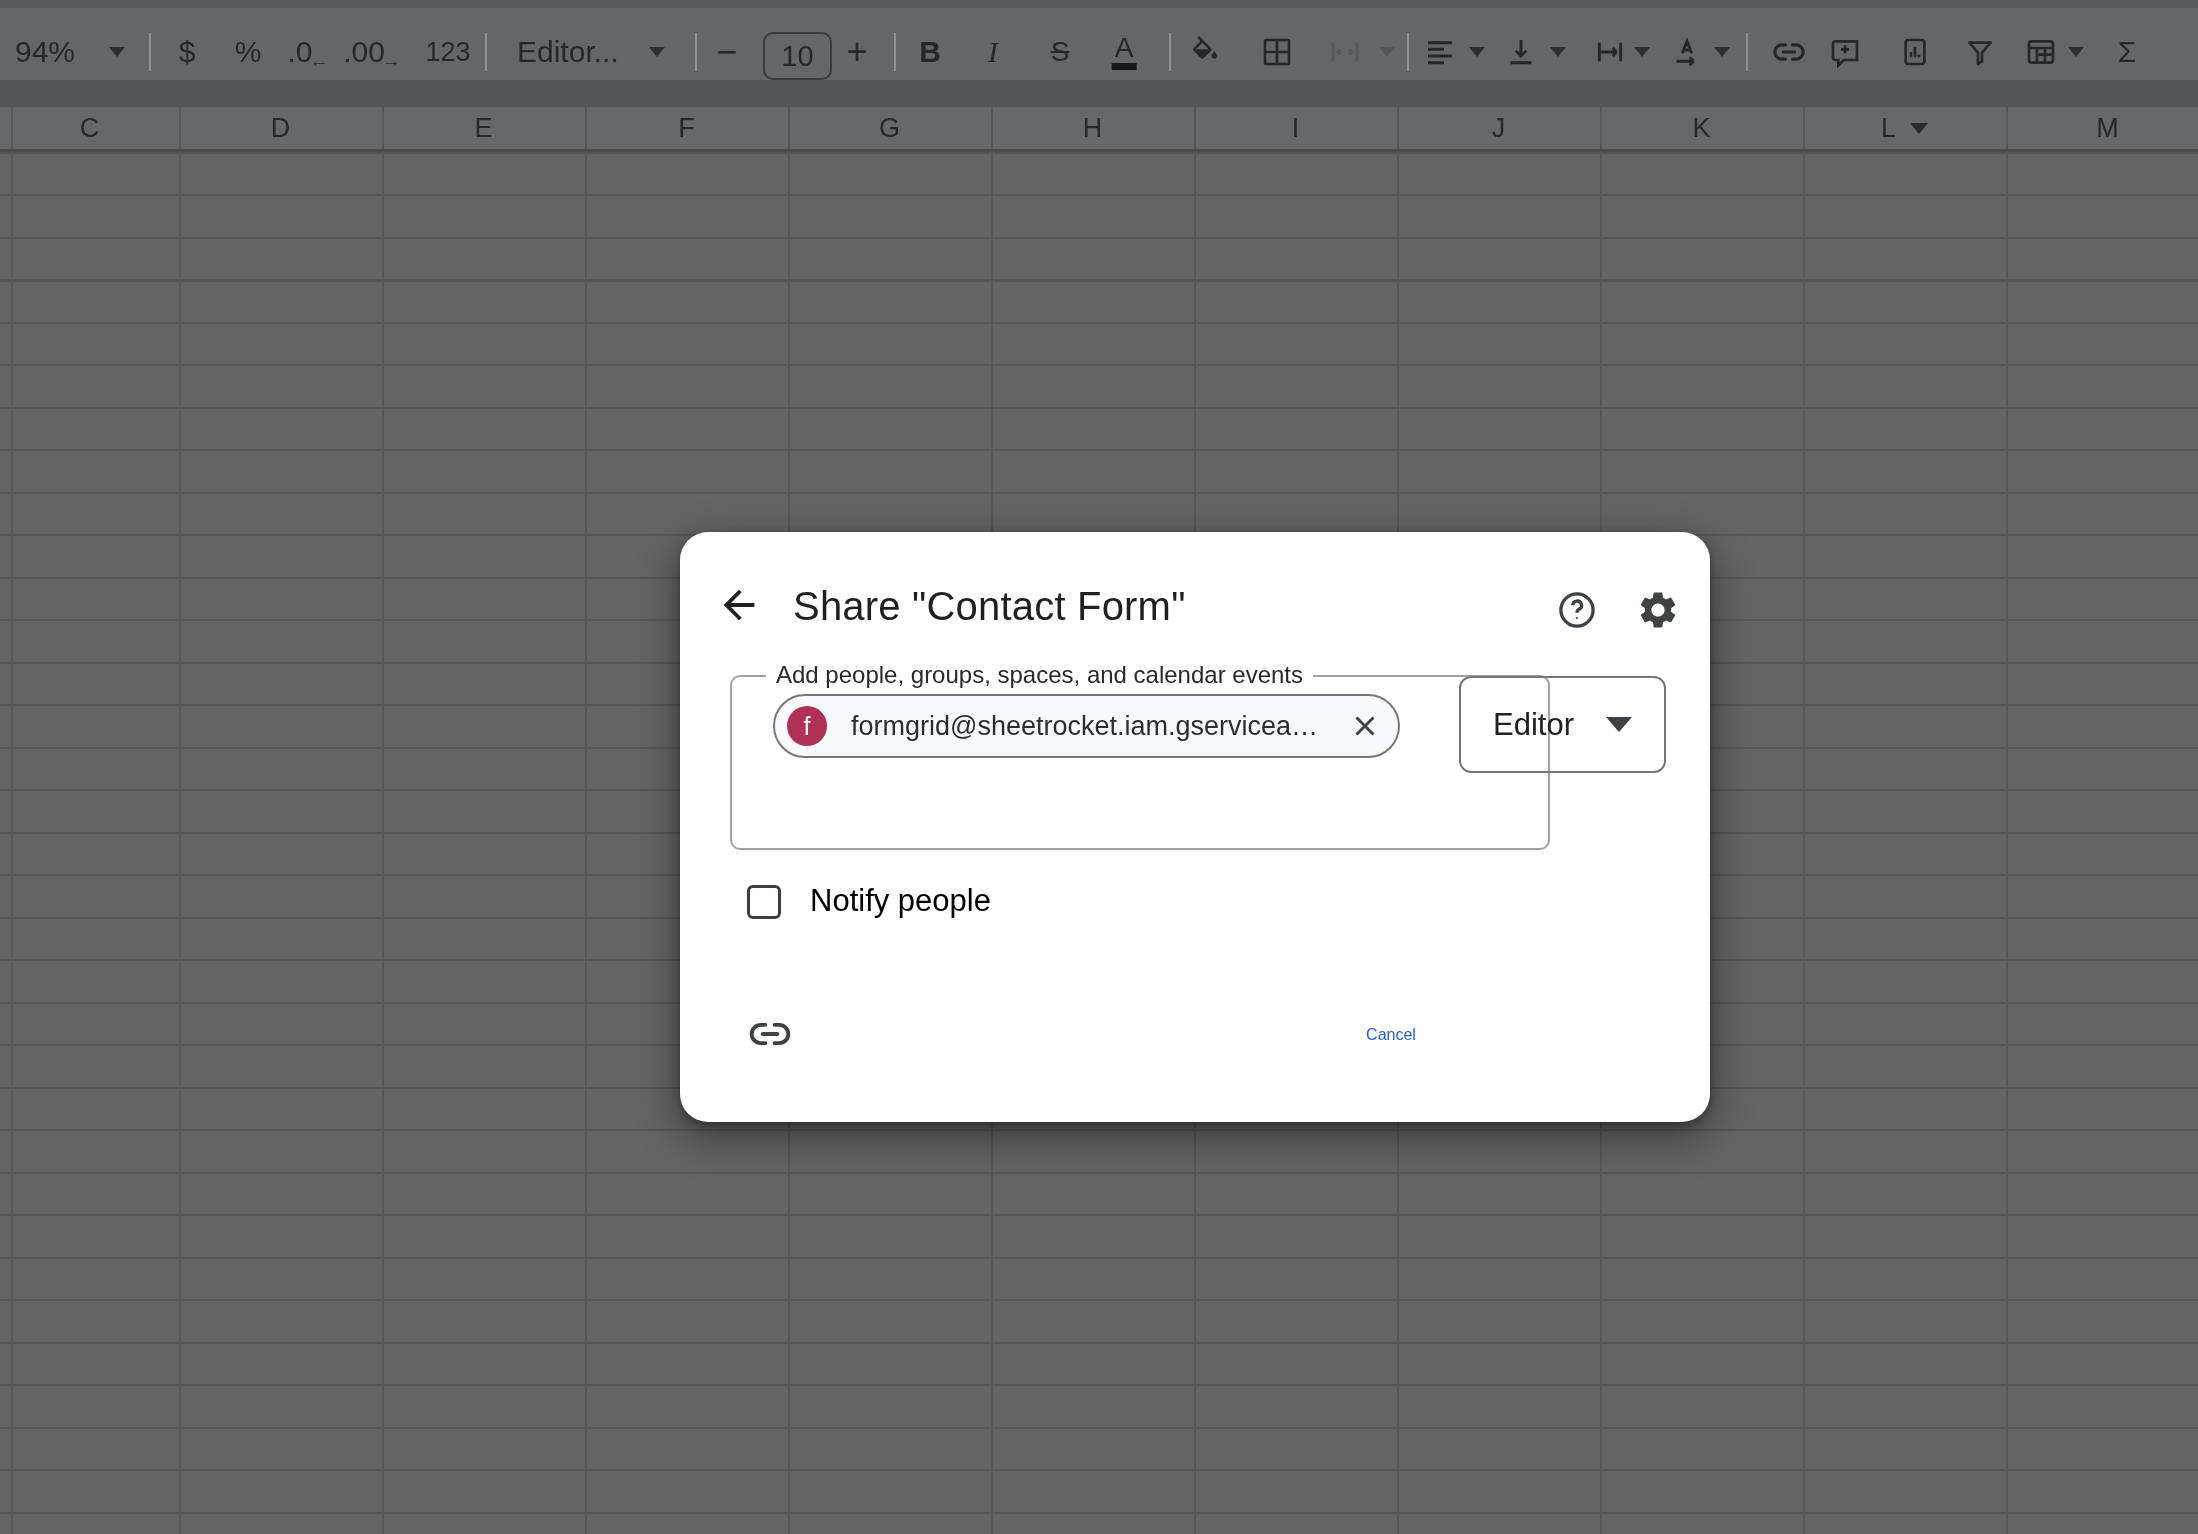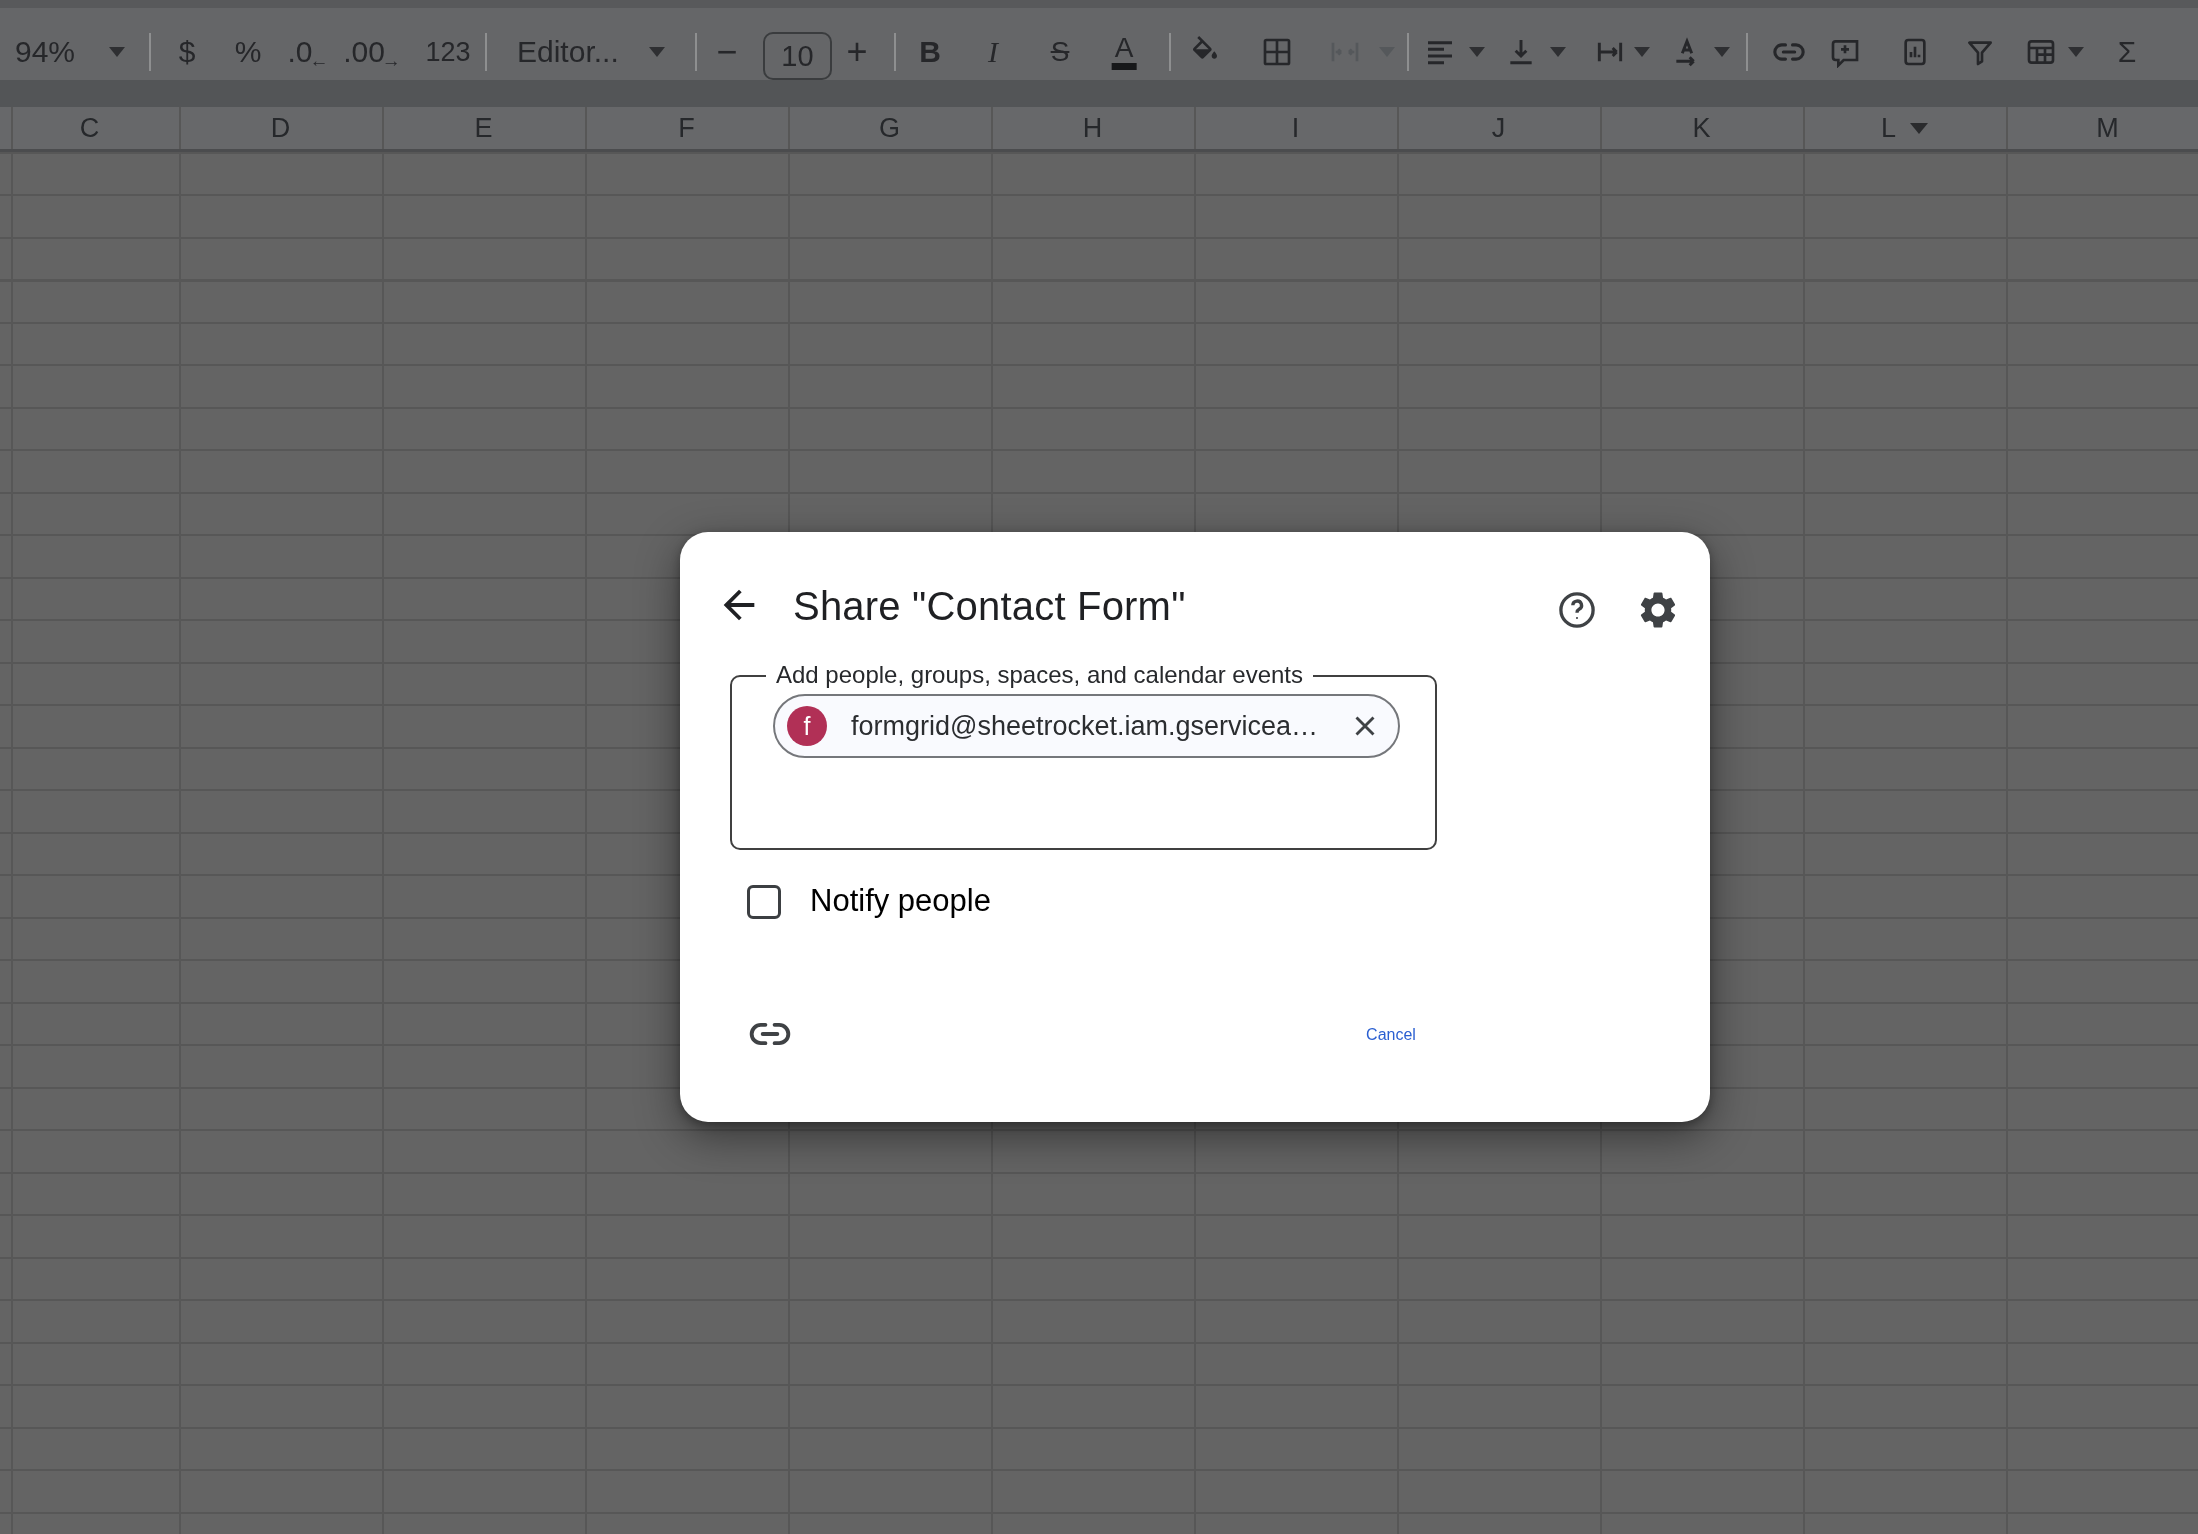--- a/index.html
+++ b/index.html
@@ -44,21 +44,21 @@
 
   
   .dialog{position:absolute;left:680px;top:532px;width:1030px;height:590px;background:#fff;
     border-radius:28px;box-shadow:0 14px 44px rgba(0,0,0,.45),0 3px 10px rgba(0,0,0,.30);}
   .dialog button{background:none;border:0;padding:0;font:inherit;cursor:pointer;}
   .back{position:absolute;left:36px;top:50px;width:46px;height:46px;color:#202124;}
   .dlg-title{position:absolute;left:113px;top:52px;font-size:40px;color:#1f2023;letter-spacing:.2px;}
   .help{position:absolute;left:876px;top:57px;width:42px;height:42px;color:#3f4245;}
   .settings{position:absolute;left:956px;top:56px;width:44px;height:44px;color:#3f4245;}
 
-  .field{position:absolute;left:50px;top:143px;width:707px;height:175px;border:2px solid #404040;
+  .field{position:absolute;left:50px;top:143px;width:820px;height:175px;border:2px solid #a3a3a3;
     border-radius:10px;}
   .field-label{position:absolute;left:34px;top:-16px;background:#fff;padding:0 10px;
     font-size:24px;color:#27292c;}
   .chip{position:absolute;left:41px;top:17px;width:627px;height:64px;border:2px solid #75777b;
     border-radius:32px;background:#f9fafe;display:flex;align-items:center;}
   .avatar{width:40px;height:40px;border-radius:50%;background:#b13056;color:#fff;margin-left:12px;
     display:flex;align-items:center;justify-content:center;font-size:25px;}
   .chip-text{margin-left:24px;font-size:27px;color:#2b2d30;flex:1;overflow:hidden;white-space:nowrap;}
   .chip-x{width:34px;height:34px;margin:0 16px 0 6px;color:#3f4245;flex:none;}
 
@@ -282,20 +282,24 @@
         <span class="avatar">f</span>
         <span class="chip-text">formgrid@sheetrocket.iam.gservicea…</span>
         <button class="chip-x">
           <svg width="34" height="34" viewBox="0 0 24 24" fill="none" stroke="currentColor" stroke-width="2">
               <path d="M6 6l12 12M18 6 6 18"></path>
             </svg>
         </button>
       </div>
     </div>
 
+    <div class="role">
+      <span class="role-value">Editor</span>
+      <span class="tri"></span>
+    </div>
 
     <span class="checkbox"></span>
     <span class="notify-label">Notify people</span>
 
     <button class="copylink">
       <svg width="44" height="44" viewBox="0 0 24 24" fill="none" stroke="currentColor" stroke-width="2.1" stroke-linecap="round">
           <path d="M9.5 17H7A5 5 0 0 1 7 7h2.5M14.5 7H17a5 5 0 0 1 0 10h-2.5M8 12h8"></path>
         </svg>
     </button>
     <button class="cancel">Cancel</button>

